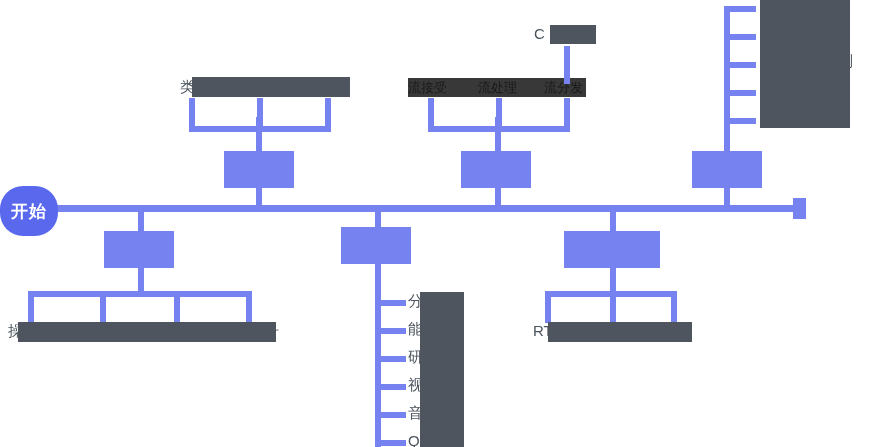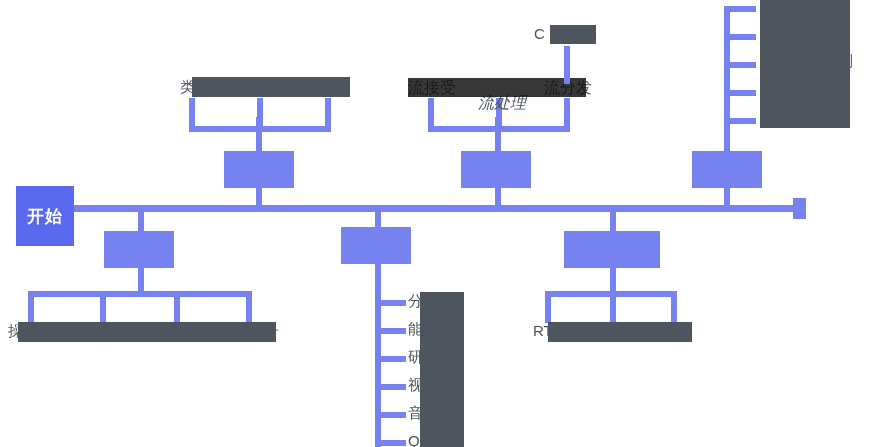--- a/index.html
+++ b/index.html
@@ -44,21 +44,21 @@
     letter-spacing: 1px;
   }
   .endcap {         
     position: absolute;
     background: #7582ef;
   }
 
   
   .label {
     position: absolute;
-    font-size: 16px;
+    font-size: 13px;
     color: #4b535c;
     white-space: nowrap;
     line-height: 18px;
   }
   .label.big { font-size: 15px; }
 
   
   .redact {
     position: absolute;
     background: #4e555e;
@@ -69,21 +69,21 @@
 </style>
 </head>
 <body>
 
 <div id="canvas">
 
   <div class="bar" style="left:56px; top:205px; width:740px; height:7px;"></div>
 
   <div class="endcap" style="left:793px; top:198px; width:13px; height:21px;"></div>
 
-  <div class="terminal" style="left:16px; top:186px; width:58px; height:60px;">开始</div>
+  <div class="terminal" style="left:0px; top:186px; width:58px; height:50px;border-radius:23px;">开始</div>
 
 
   <div class="stem" style="left:256px; top:186px; width:6px; height:22px;"></div>
 
   <div class="node" style="left:224px; top:151px; width:70px; height:37px;"></div>
 
   <div class="stem" style="left:256px; top:117px; width:6px; height:36px;"></div>
 
   <div class="bar" style="left:189px; top:126px; width:142px; height:6px;"></div>
 
@@ -100,21 +100,21 @@
 
   <div class="stem" style="left:495px; top:117px; width:6px; height:36px;"></div>
 
   <div class="bar" style="left:428px; top:126px; width:142px; height:6px;"></div>
 
   <div class="stem" style="left:428px; top:98px; width:6px; height:32px;"></div>
   <div class="stem" style="left:496px; top:98px; width:6px; height:32px;"></div>
   <div class="stem" style="left:564px; top:98px; width:6px; height:32px;"></div>
 
   <div class="label" style="left:408px; top:79px;">流接受</div>
-  <div class="label" style="left:478px; top:94px;font-style:italic;">流处理</div>
+  <div class="label" style="left:478px; top:79px;">流处理</div>
   <div class="label" style="left:544px; top:79px;">流分发</div>
   <div class="redact dark" style="left:408px; top:78px; width:178px; height:19px; opacity:0.82;"></div>
 
   <div class="stem" style="left:564px; top:46px; width:6px; height:38px;"></div>
   <div class="label big" style="left:534px; top:25px;">C</div>
   <div class="redact" style="left:550px; top:25px; width:46px; height:19px;"></div>
 
   <div class="stem" style="left:724px; top:186px; width:6px; height:22px;"></div>
 
   <div class="node" style="left:692px; top:151px; width:70px; height:37px;"></div>

